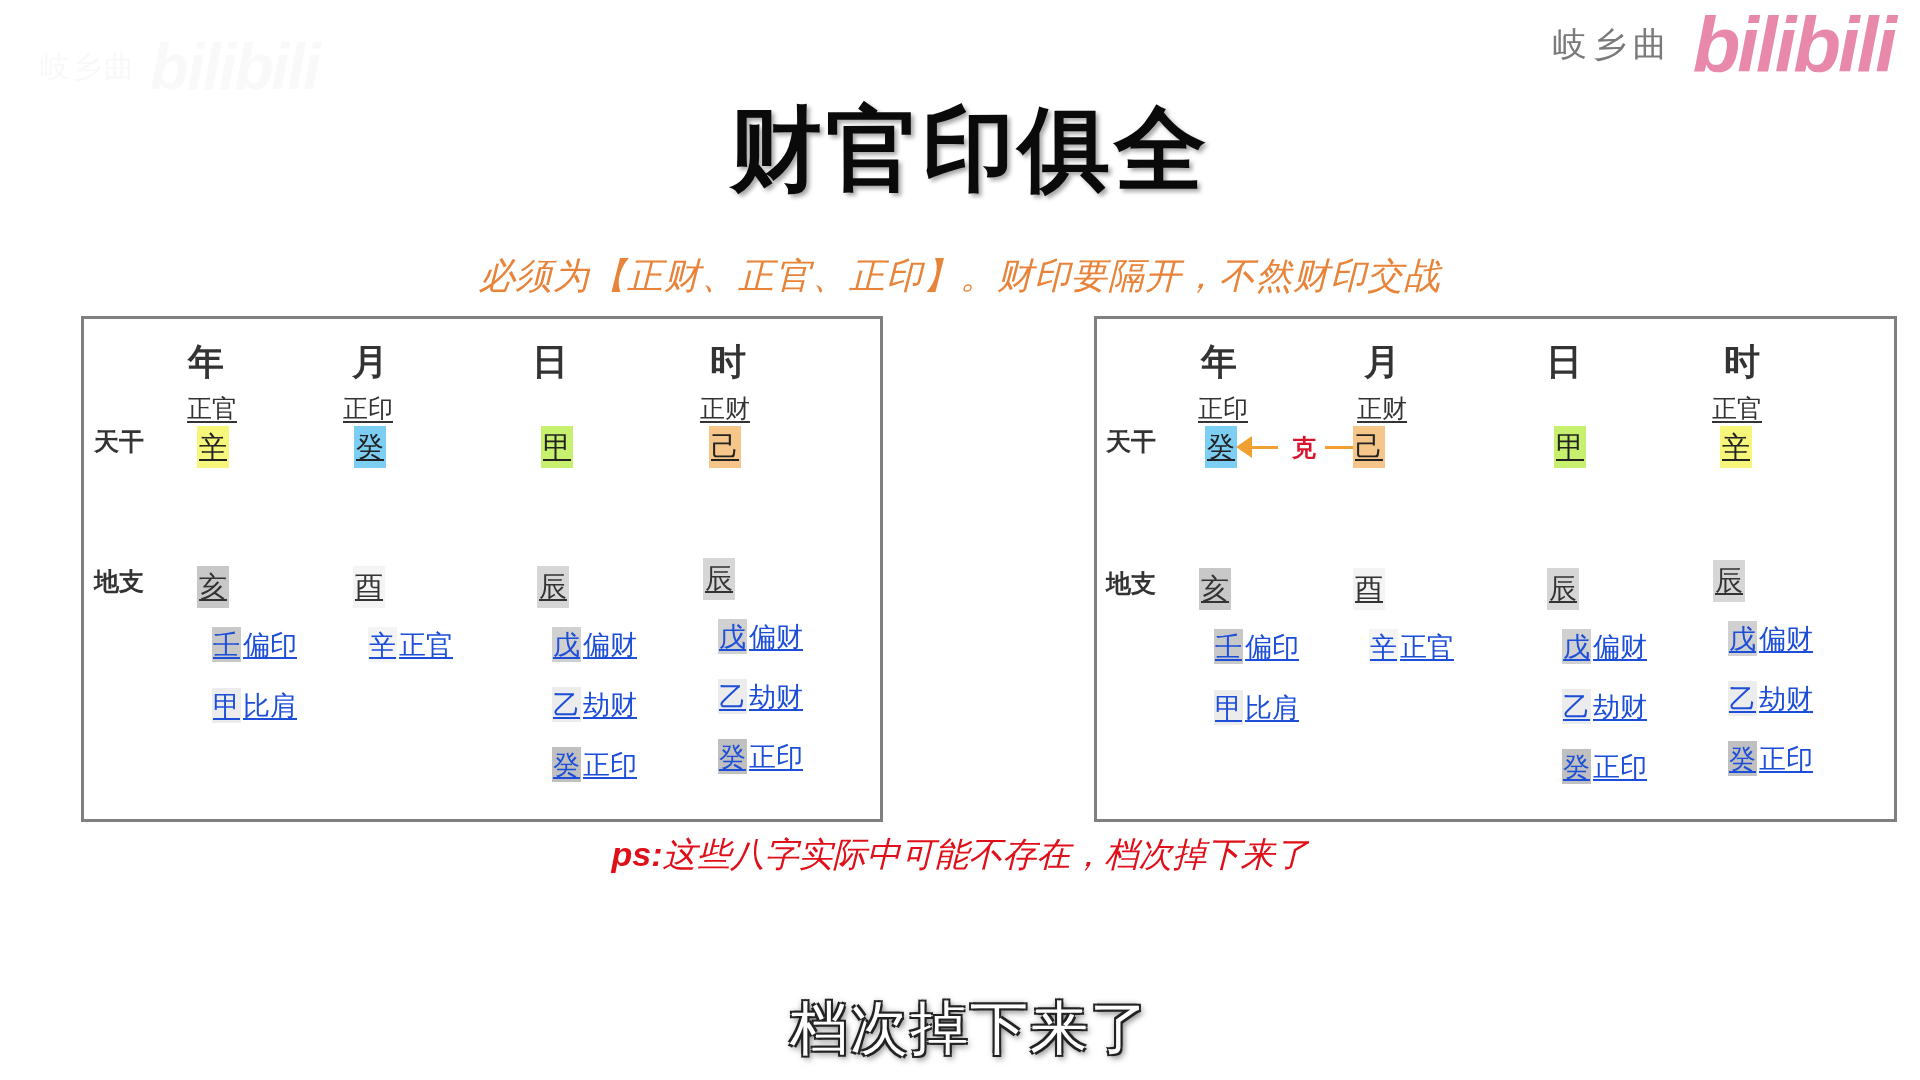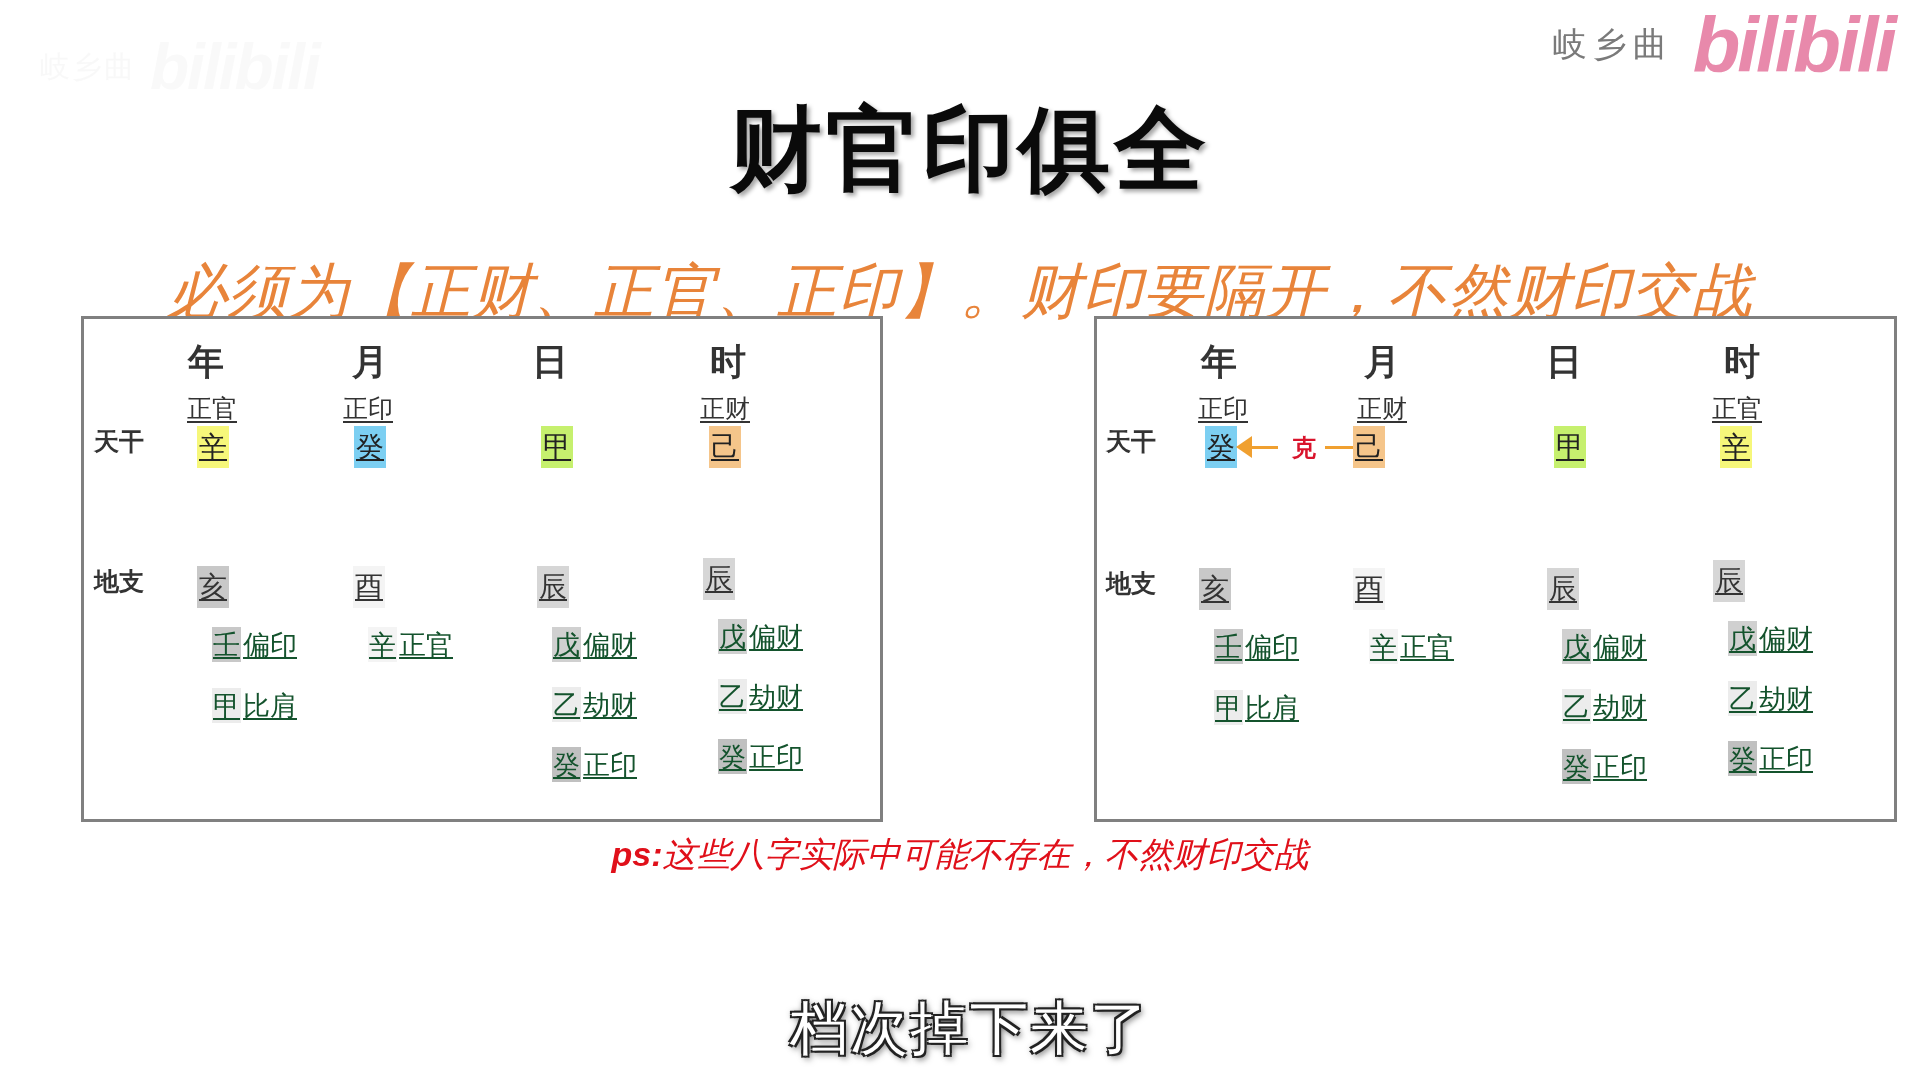--- a/index.html
+++ b/index.html
@@ -13,33 +13,33 @@
   .wm-left { left:40px; top:30px; display:flex; align-items:center; gap:14px; opacity:0.25; }
   .wm-left .wm-text { font-size:30px; color:#e6e6e6; letter-spacing:2px; }
   .wm-left .wm-logo { font-size:64px; font-weight:bold; color:#e8e8e8; font-family:"Liberation Sans",sans-serif; letter-spacing:-2px; font-style:italic; }
   .wm-right { right:26px; top:6px; display:flex; align-items:center; gap:20px; }
   .wm-right .wm-text { font-size:34px; color:#7a7a7a; letter-spacing:6px; }
   .wm-right .wm-logo { font-size:78px; font-weight:bold; color:#e889ab; font-family:"Liberation Sans",sans-serif; letter-spacing:-3px; font-style:italic; line-height:1; }
 
   .title { left:0; width:1940px; top:88px; text-align:center; font-size:92px; font-weight:bold;
     font-family:"DejaVu Serif","Liberation Serif",serif; color:#0a0a0a; letter-spacing:4px;
     text-shadow:3px 3px 4px rgba(0,0,0,0.35); }
-  .subtitle { left:0; width:1920px; top:252px; text-align:center; font-size:60px; font-style:italic;
+  .subtitle { left:0; width:1920px; top:252px; text-align:center; font-size:36px; font-style:italic;
     color:#e8843a; font-family:"DejaVu Serif","Liberation Serif",serif; letter-spacing:1px; }
 
   .box { border:3px solid #808080; border-top-color:#808080; background:#fff; box-sizing:border-box; }
   #box-left { left:81px; top:316px; width:802px; height:506px; }
   #box-right { left:1094px; top:316px; width:803px; height:506px; }
 
   .col-head { font-size:36px; font-weight:bold; color:#333; }
   .row-head { font-size:25px; font-weight:bold; color:#333; }
   .god { font-size:25px; color:#333; text-decoration:underline; text-underline-offset:4px; text-decoration-thickness:2px; }
   .stem { font-size:28px; color:#222; padding:2px 2px; text-decoration:underline; text-underline-offset:3px; text-decoration-thickness:2px; }
   .branch { font-size:28px; color:#333; padding:2px 2px; text-decoration:underline; text-underline-offset:3px; text-decoration-thickness:2px; }
-  .hidden { font-size:27px; color:#14532d; white-space:nowrap; }
+  .hidden { font-size:27px; color:#1d4ed8; white-space:nowrap; }
   .hidden .hs { padding:2px 1px; text-decoration:underline; text-underline-offset:3px; text-decoration-thickness:2px; }
   .hidden .hg { text-decoration:underline; text-underline-offset:3px; text-decoration-thickness:2px; margin-left:2px; }
 
   .ke { font-size:24px; color:#d9142c; font-weight:bold; }
   .arrow-line { height:3px; background:#f0a030; }
   .arrow-head { width:0; height:0; border-top:11px solid transparent; border-bottom:11px solid transparent; border-right:16px solid #f0a030; }
 
   .note { left:0; width:1920px; top:832px; text-align:center; font-size:34px; font-style:italic; color:#e0101a;
     font-family:"Liberation Sans","DejaVu Sans",sans-serif; }
   .note b { font-weight:bold; }
@@ -131,15 +131,15 @@
   <span class="abs hidden" style="left:1214px;top:690px"><span class="hs" style="background:#ececec">甲</span><span class="hg">比肩</span></span>
   <span class="abs hidden" style="left:1369px;top:629px"><span class="hs" style="background:#f4f4f4">辛</span><span class="hg">正官</span></span>
   <span class="abs hidden" style="left:1562px;top:629px"><span class="hs" style="background:#d0d0d0">戊</span><span class="hg">偏财</span></span>
   <span class="abs hidden" style="left:1562px;top:689px"><span class="hs" style="background:#ececec">乙</span><span class="hg">劫财</span></span>
   <span class="abs hidden" style="left:1562px;top:749px"><span class="hs" style="background:#c0c0c0">癸</span><span class="hg">正印</span></span>
   <span class="abs hidden" style="left:1728px;top:621px"><span class="hs" style="background:#d0d0d0">戊</span><span class="hg">偏财</span></span>
   <span class="abs hidden" style="left:1728px;top:681px"><span class="hs" style="background:#ececec">乙</span><span class="hg">劫财</span></span>
   <span class="abs hidden" style="left:1728px;top:741px"><span class="hs" style="background:#c0c0c0">癸</span><span class="hg">正印</span></span>
 </div>
 
-<div class="abs note"><b>ps:</b><span>这些八字实际中可能不存在，不然财印交战</span></div>
+<div class="abs note"><b>ps:</b><span>这些八字实际中可能不存在，档次掉下来了</span></div>
 
 <div class="abs caption">档次掉下来了</div>
 
 </body></html>

